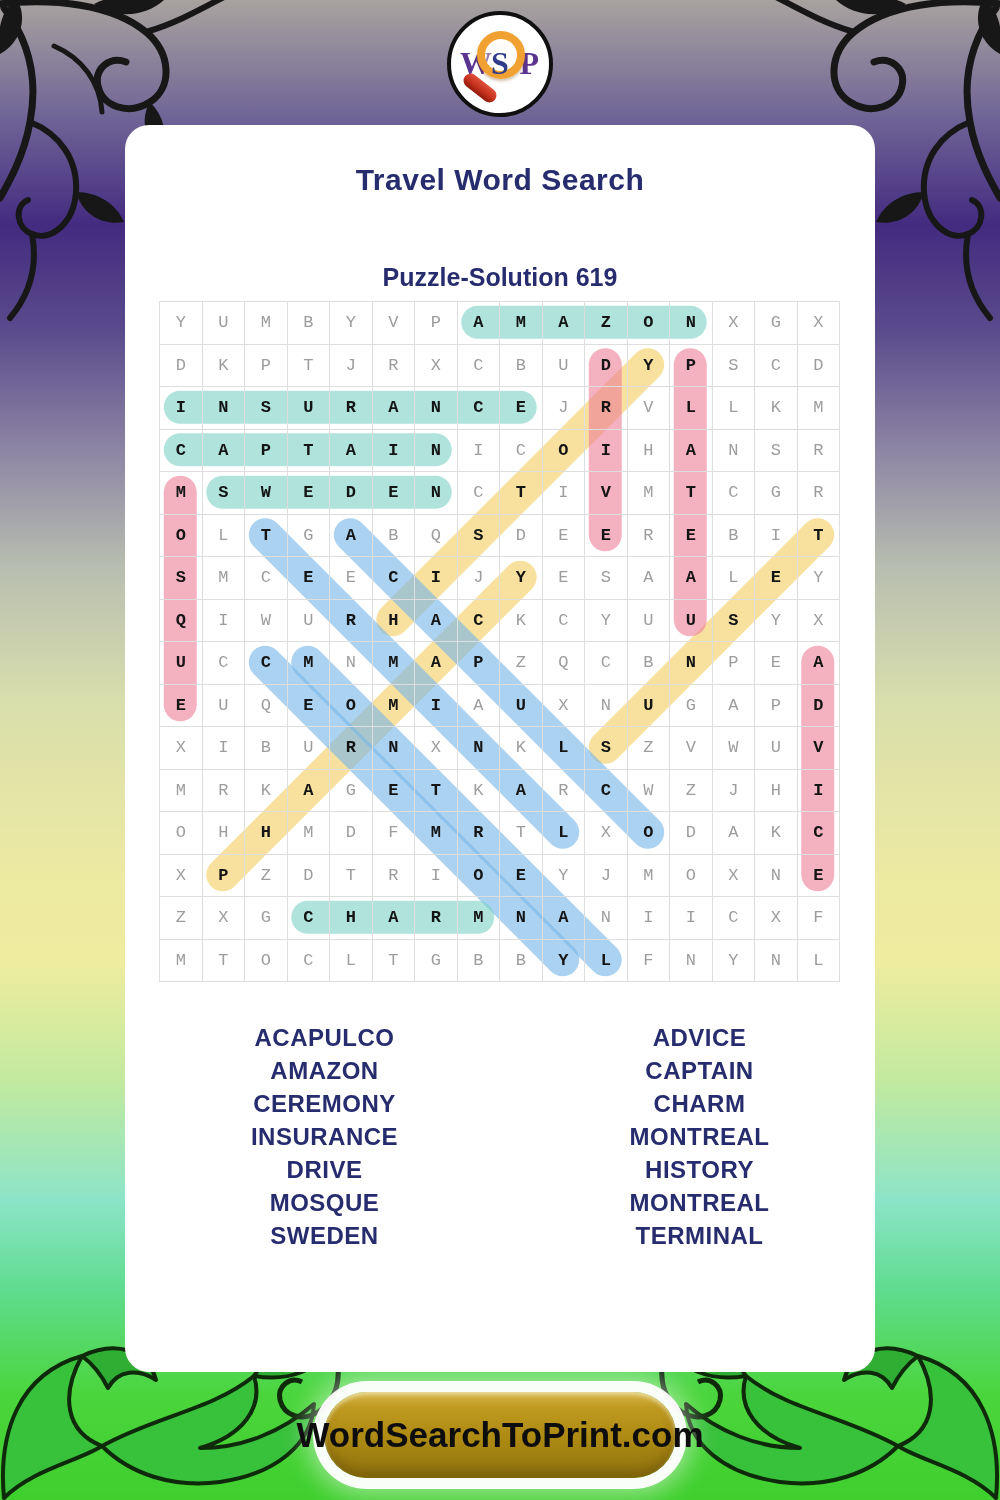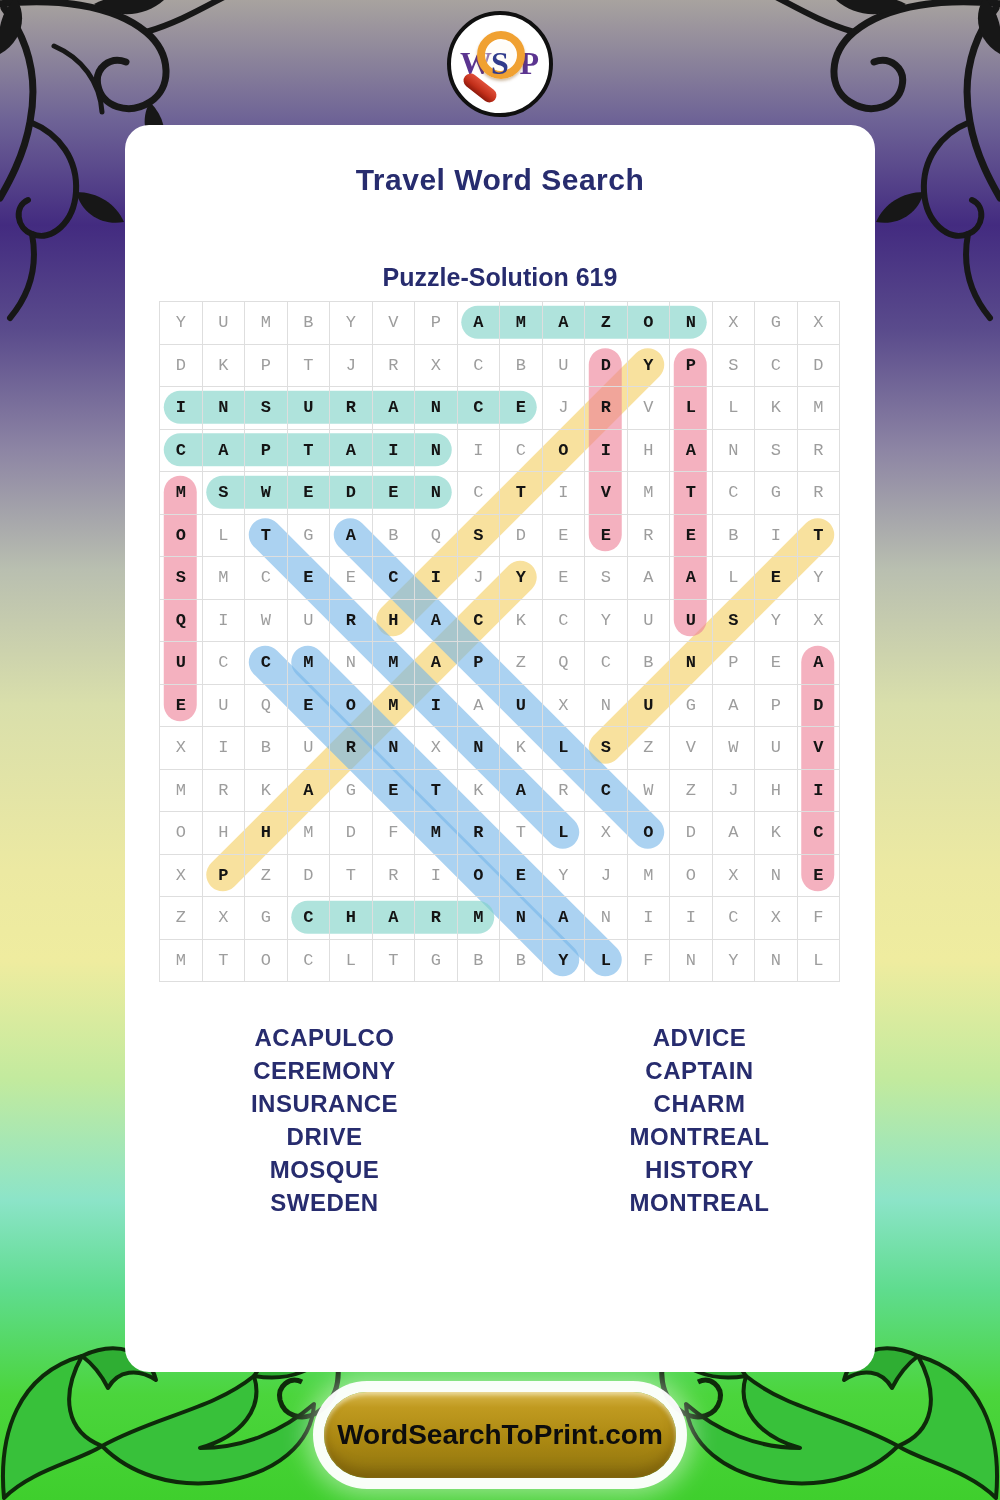--- a/index.html
+++ b/index.html
@@ -75,21 +75,21 @@
   .word { font-size:24px; font-weight:bold; color:var(--navy,#272c6e); line-height:33px; letter-spacing:0.5px; }
 
   .footer-btn {
     position:absolute; left:50%; top:1392px; transform:translateX(-50%);
     width:352px; height:86px; border-radius:46px; z-index:3;
     background:linear-gradient(180deg,#d8b64a 0%, #c09a20 18%, #ac8912 55%, #8e7410 100%);
     box-shadow:0 0 0 11px rgba(255,255,255,0.95), 0 0 24px 18px rgba(255,255,255,0.45),
       inset 0 3px 4px rgba(255,255,230,0.55), inset 0 -8px 12px rgba(90,60,0,0.35);
     display:flex; align-items:center; justify-content:center; cursor:pointer;
   }
-  .footer-btn span { font-size:28px; font-weight:bold; color:#0d0d0d; }
+  .footer-btn span { font-size:35px; font-weight:bold; color:#0d0d0d; }
 </style>
 </head>
 <body>
 
 <svg class="orn orn-tl" viewBox="0 0 240 330" width="240" height="330">
   <g fill="none" stroke="#171717" stroke-linecap="round">
     <path d="M4 10 C 60 4, 118 10, 152 38 C 178 60, 178 94, 156 108 C 134 122, 108 112, 104 92 C 100 74, 116 62, 132 68" stroke-width="7"></path>
     <path d="M152 38 C 186 28, 212 12, 232 2" stroke-width="6"></path>
     <path d="M10 14 C 36 48, 44 86, 36 128 C 30 162, 14 190, 6 204" stroke-width="7"></path>
     <path d="M36 128 C 66 140, 84 166, 82 198 C 80 228, 58 248, 38 240 C 22 234, 20 212, 34 206" stroke-width="6"></path>
@@ -423,32 +423,34 @@
         <div class="cell">N</div>
         <div class="cell">Y</div>
         <div class="cell">N</div>
         <div class="cell">L</div>
       </div>
   </div>
 
   <div class="words">
     <div class="wcol" id="words-left">
         <div class="word">ACAPULCO</div>
+        <div class="word">AMAZON</div>
         <div class="word">CEREMONY</div>
         <div class="word">INSURANCE</div>
         <div class="word">DRIVE</div>
         <div class="word">MOSQUE</div>
         <div class="word">SWEDEN</div>
       </div>
     <div class="wcol" id="words-right">
         <div class="word">ADVICE</div>
         <div class="word">CAPTAIN</div>
         <div class="word">CHARM</div>
         <div class="word">MONTREAL</div>
         <div class="word">HISTORY</div>
         <div class="word">MONTREAL</div>
+        <div class="word">TERMINAL</div>
       </div>
   </div>
 </div>
 
 <div class="footer-btn">
   <span>WordSearchToPrint.com</span>
 </div>
 
 </body></html>

